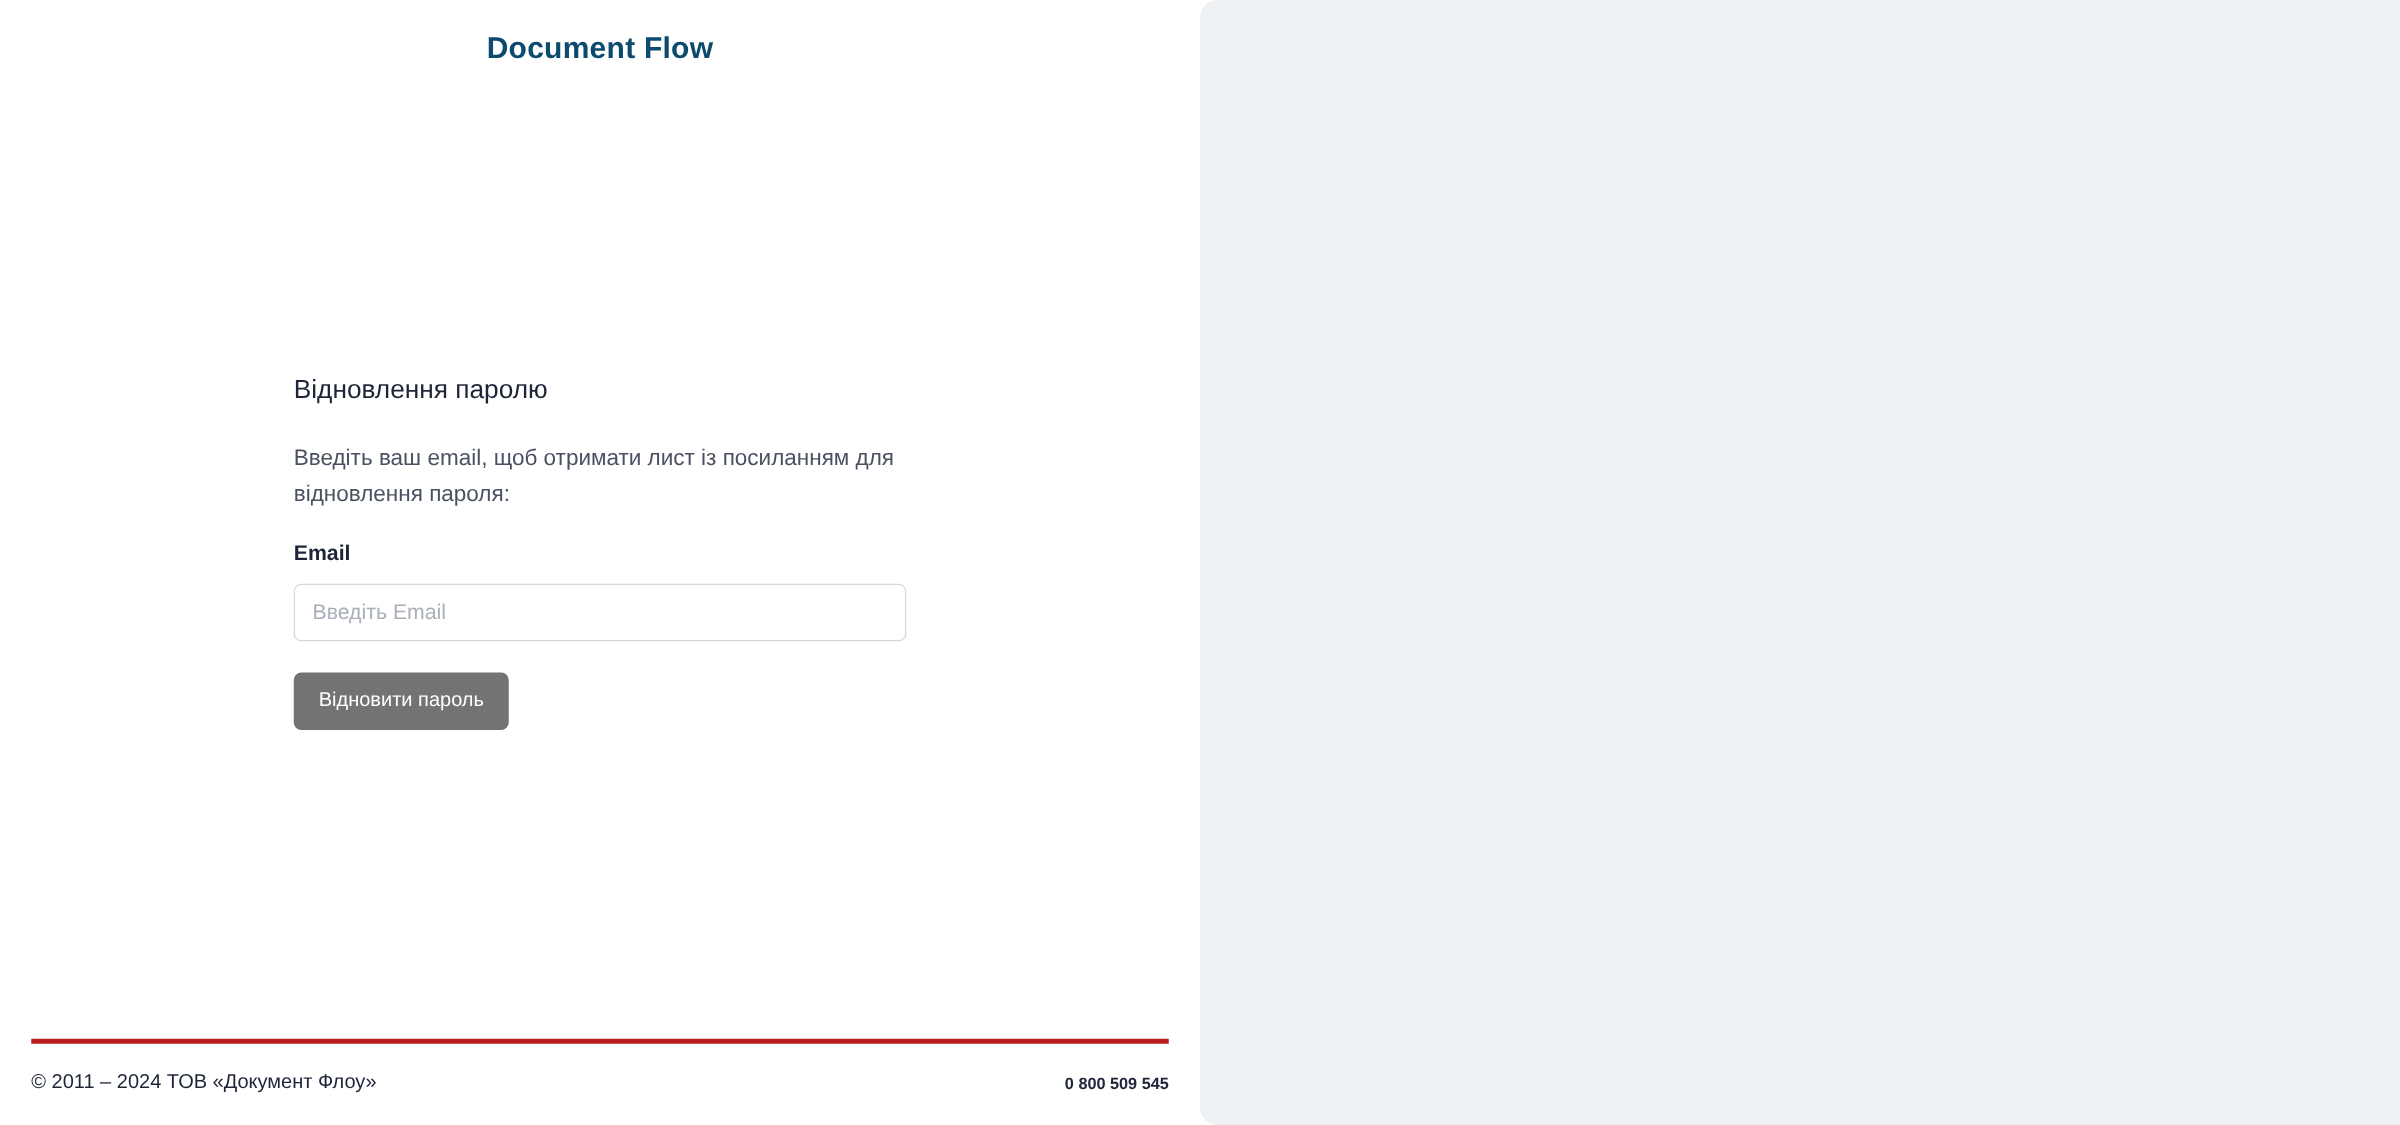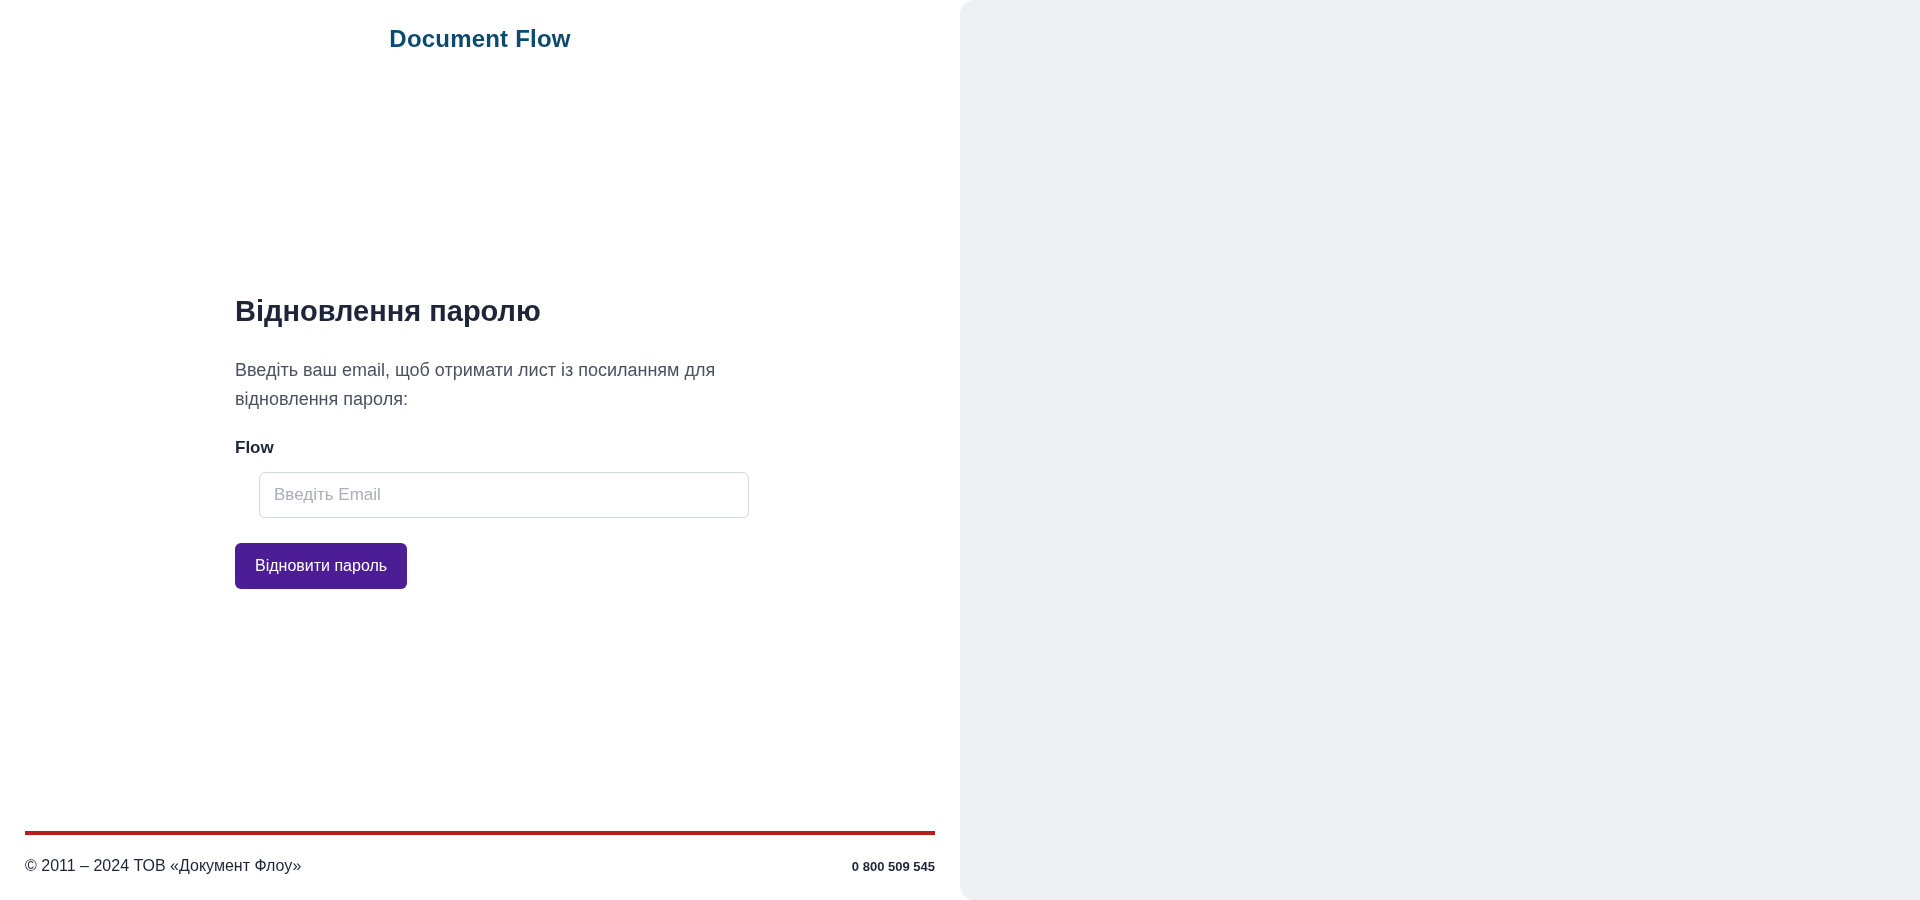--- a/index.html
+++ b/index.html
@@ -33,22 +33,22 @@
     flex: 1;
     display: flex;
     flex-direction: column;
     justify-content: center;
     align-items: center;
   }
   .form-inner {
     width: 490px;
   }
   .page-title {
-    font-size: 29px;
-    font-weight: 700;
+    font-size: 21px;
+    font-weight: 400;
     color: #1e2538;
     margin-bottom: 28px;
   }
   .description {
     font-size: 18px;
     color: #4a5160;
     line-height: 1.6;
     margin-bottom: 24px;
   }
   .field-label {
@@ -60,28 +60,27 @@
   }
   .email-input {
     width: 100%;
     height: 46px;
     padding: 0 14px;
     font-size: 17px;
     border: 1px solid #d3d7de;
     border-radius: 6px;
     color: #ec4899;
     outline: none;
-    margin-left: 24px;
   }
   .email-input::placeholder {
     color: #a9aeb8;
   }
   .submit-button {
     margin-top: 25px;
-    background: #4c1d95;
+    background: #737373;
     color: #ffffff;
     border: none;
     border-radius: 6px;
     padding: 14px 20px;
     font-size: 16px;
     font-weight: 500;
     cursor: pointer;
   }
   .footer {
     border-top: 4px solid #b91c1c;
@@ -109,21 +108,21 @@
 </head>
 <body>
 
 <div class="left-panel">
   <div class="logo">Document Flow</div>
 
   <div class="form-container">
     <div class="form-inner">
       <h1 class="page-title">Відновлення паролю</h1>
       <p class="description">Введіть ваш email, щоб отримати лист із посиланням для відновлення пароля:</p>
-      <label class="field-label">Flow</label>
+      <label class="field-label">Email</label>
       <input type="email" class="email-input" placeholder="Введіть Email" style="">
       <button class="submit-button">Відновити пароль</button>
     </div>
   </div>
 
   <div class="footer">
     <div class="copyright">© 2011 – 2024 ТОВ «Документ Флоу»</div>
     <div class="phone">0 800 509 545</div>
   </div>
 </div>

